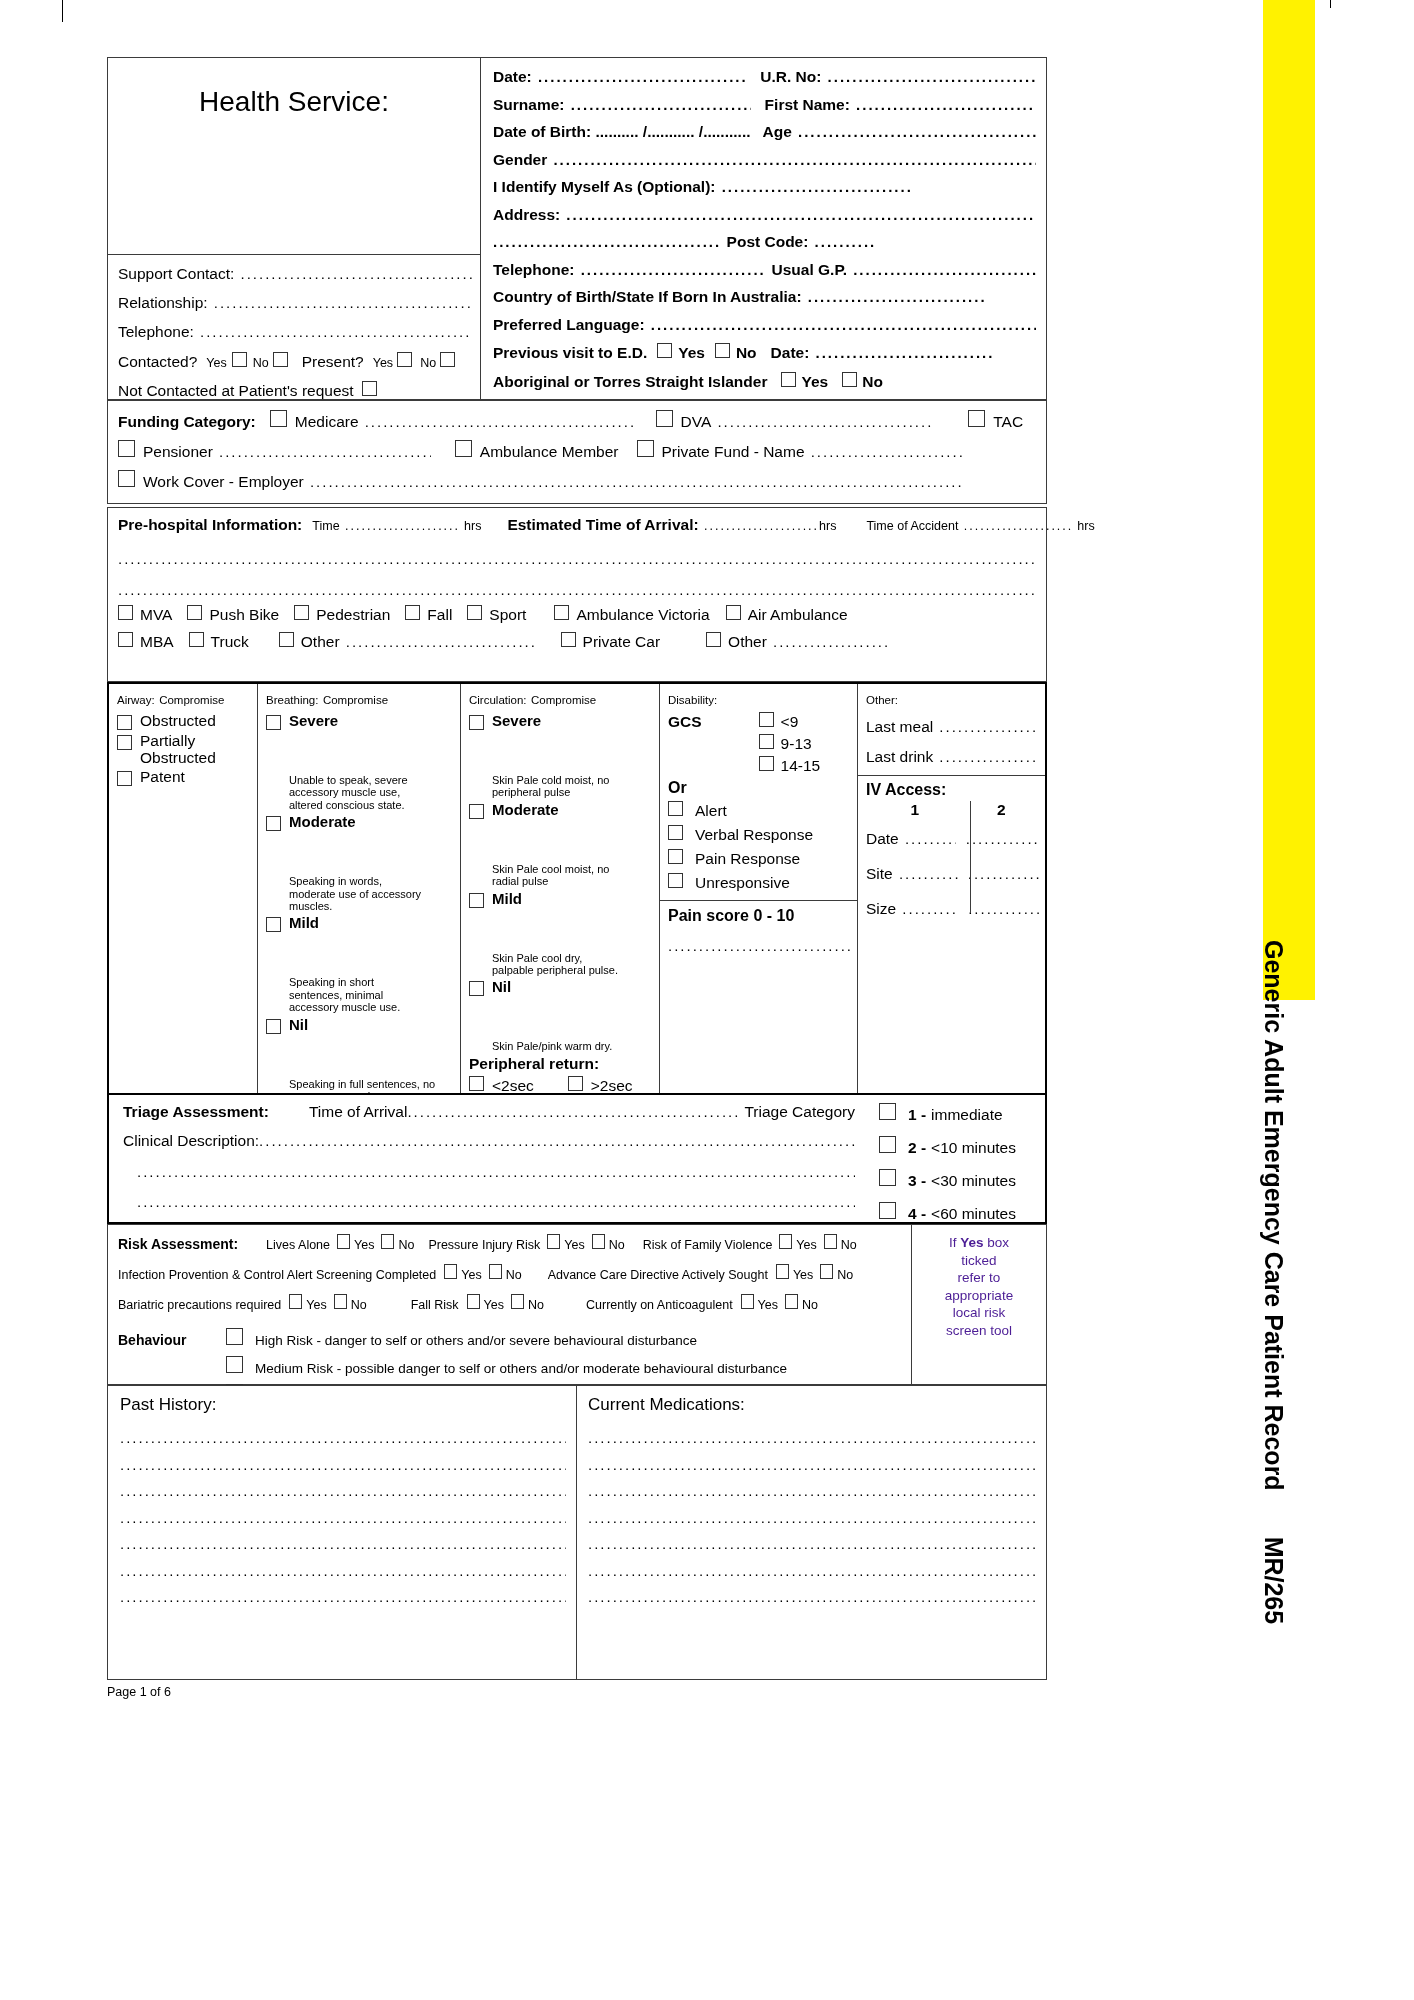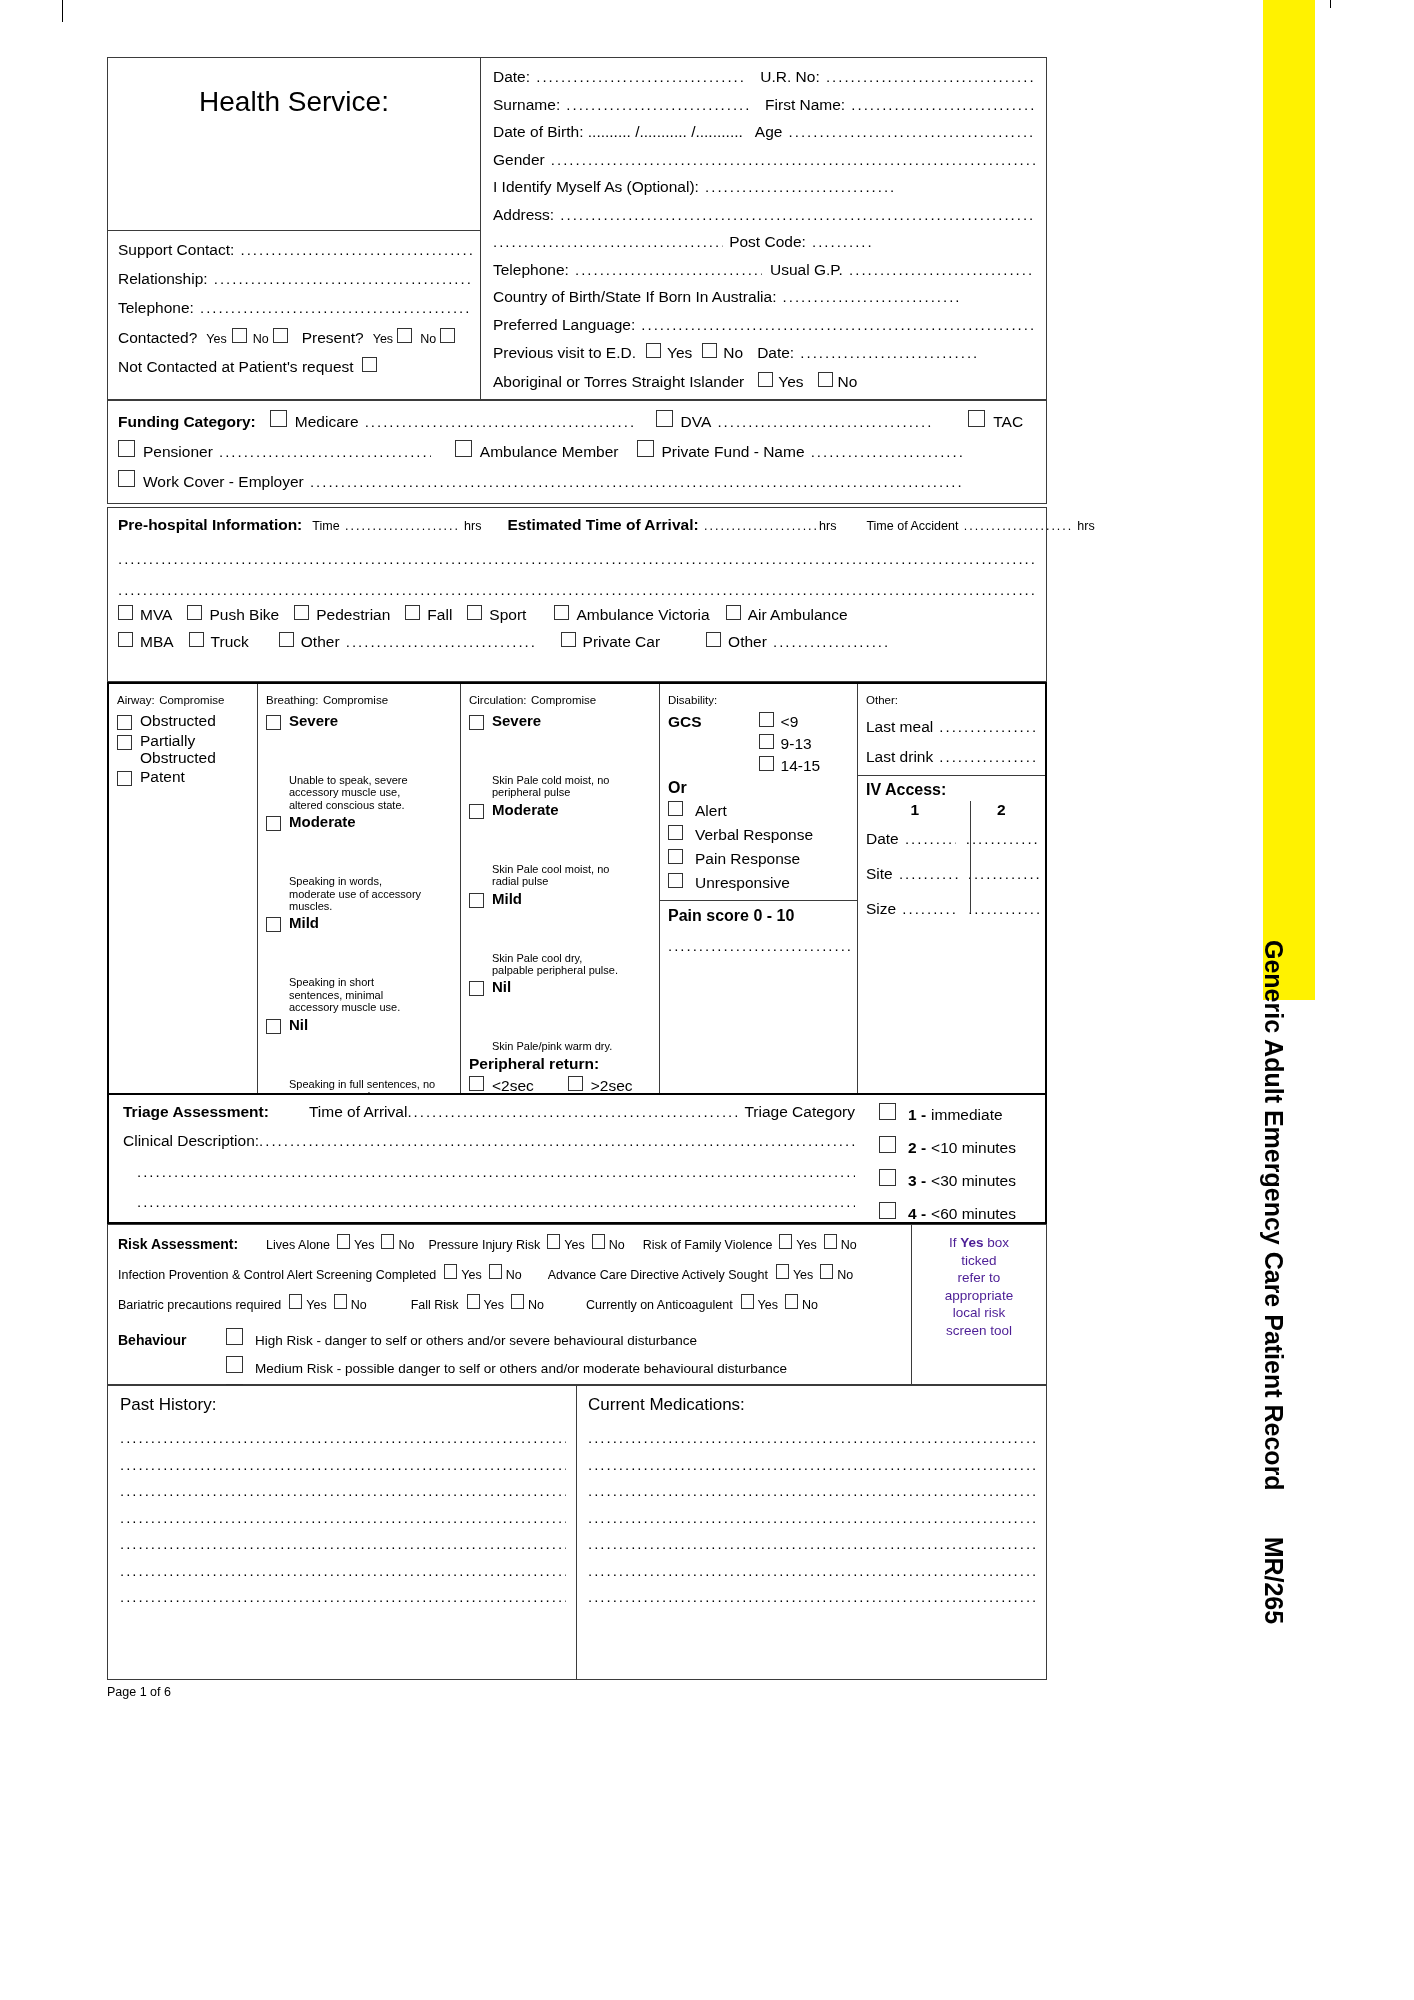--- a/index.html
+++ b/index.html
@@ -72,25 +72,25 @@
   .cb{ display:inline-block; width:15px; height:15px;
        border:1.3px solid #333; background:#fff; vertical-align:-2px; }
   .cb-sm{ width:13px; height:15px; }
   .cb-lg{ width:17px; height:17px; }
 
   
   #identity-block{ left:45px; top:57px; width:940px; height:343px; }
   #id-logo{ position:absolute; left:0; top:0; width:372px; height:188px; }
   #id-logo .t{ position:absolute; left:0; right:0; top:28px; text-align:center;
                font-size:28px; }
-  #id-support{ position:absolute; left:0; top:172px; width:372px; height:153px;
+  #id-support{ position:absolute; left:0; top:196px; width:372px; height:153px;
                border-top:1.5px solid #3b3b3b; padding:10px 8px 0 10px; }
   #id-patient{ position:absolute; left:372px; top:0; width:566px; height:341px;
                border-left:1.5px solid #3b3b3b; padding:10px 10px 0 12px; }
-  #id-patient .row{ margin-bottom:9.5px; }
+  #id-patient .row{ margin-bottom:9.5px;font-weight:bold; }
   #id-support .row{ margin-bottom:11px; }
 
   
   #funding-block{ left:45px; top:400px; width:940px; height:104px; padding:9px 10px 0 10px; }
   #funding-block .row{ margin-bottom:9px; }
 
   
   #prehosp-block{ left:45px; top:507px; width:940px; height:175px; padding:8px 10px 0 10px; }
 
   

